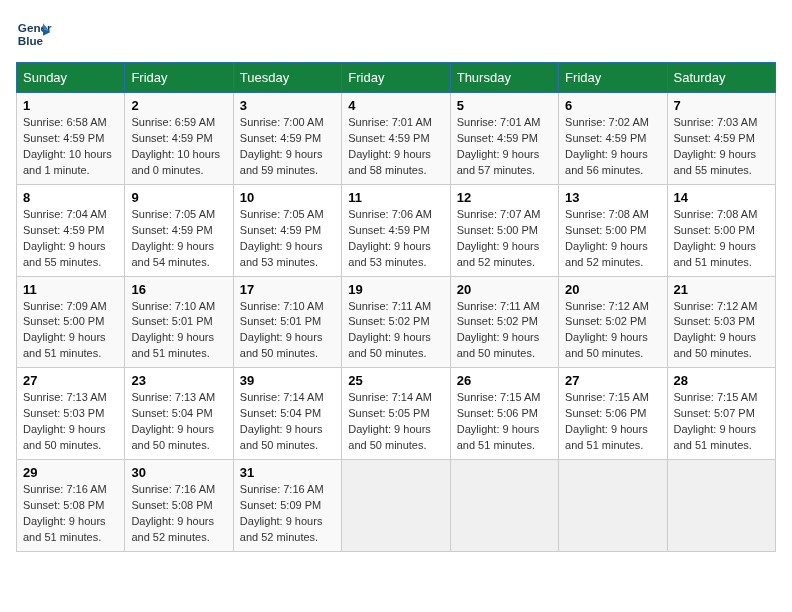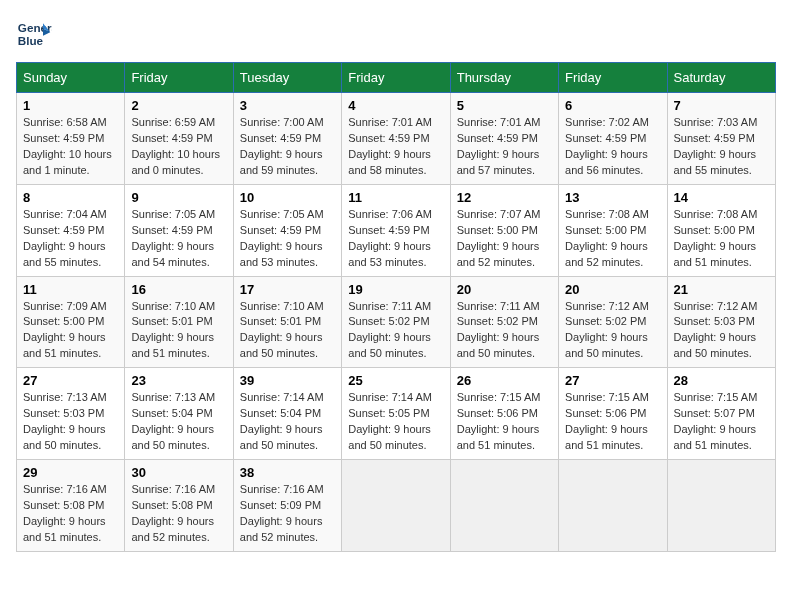--- a/index.html
+++ b/index.html
@@ -241,21 +241,21 @@
       <tr>
         <td class="has-data">
           <span class="day-num">29</span>
           <div class="day-info">Sunrise: 7:16 AM<br>Sunset: 5:08 PM<br>Daylight: 9 hours and 51 minutes.</div>
         </td>
         <td class="has-data">
           <span class="day-num">30</span>
           <div class="day-info">Sunrise: 7:16 AM<br>Sunset: 5:08 PM<br>Daylight: 9 hours and 52 minutes.</div>
         </td>
         <td class="has-data">
-          <span class="day-num">38</span>
+          <span class="day-num">31</span>
           <div class="day-info">Sunrise: 7:16 AM<br>Sunset: 5:09 PM<br>Daylight: 9 hours and 52 minutes.</div>
         </td>
         <td class="empty-cell"></td>
         <td class="empty-cell"></td>
         <td class="empty-cell"></td>
         <td class="empty-cell"></td>
       </tr>
     </tbody>
 </table>
 

